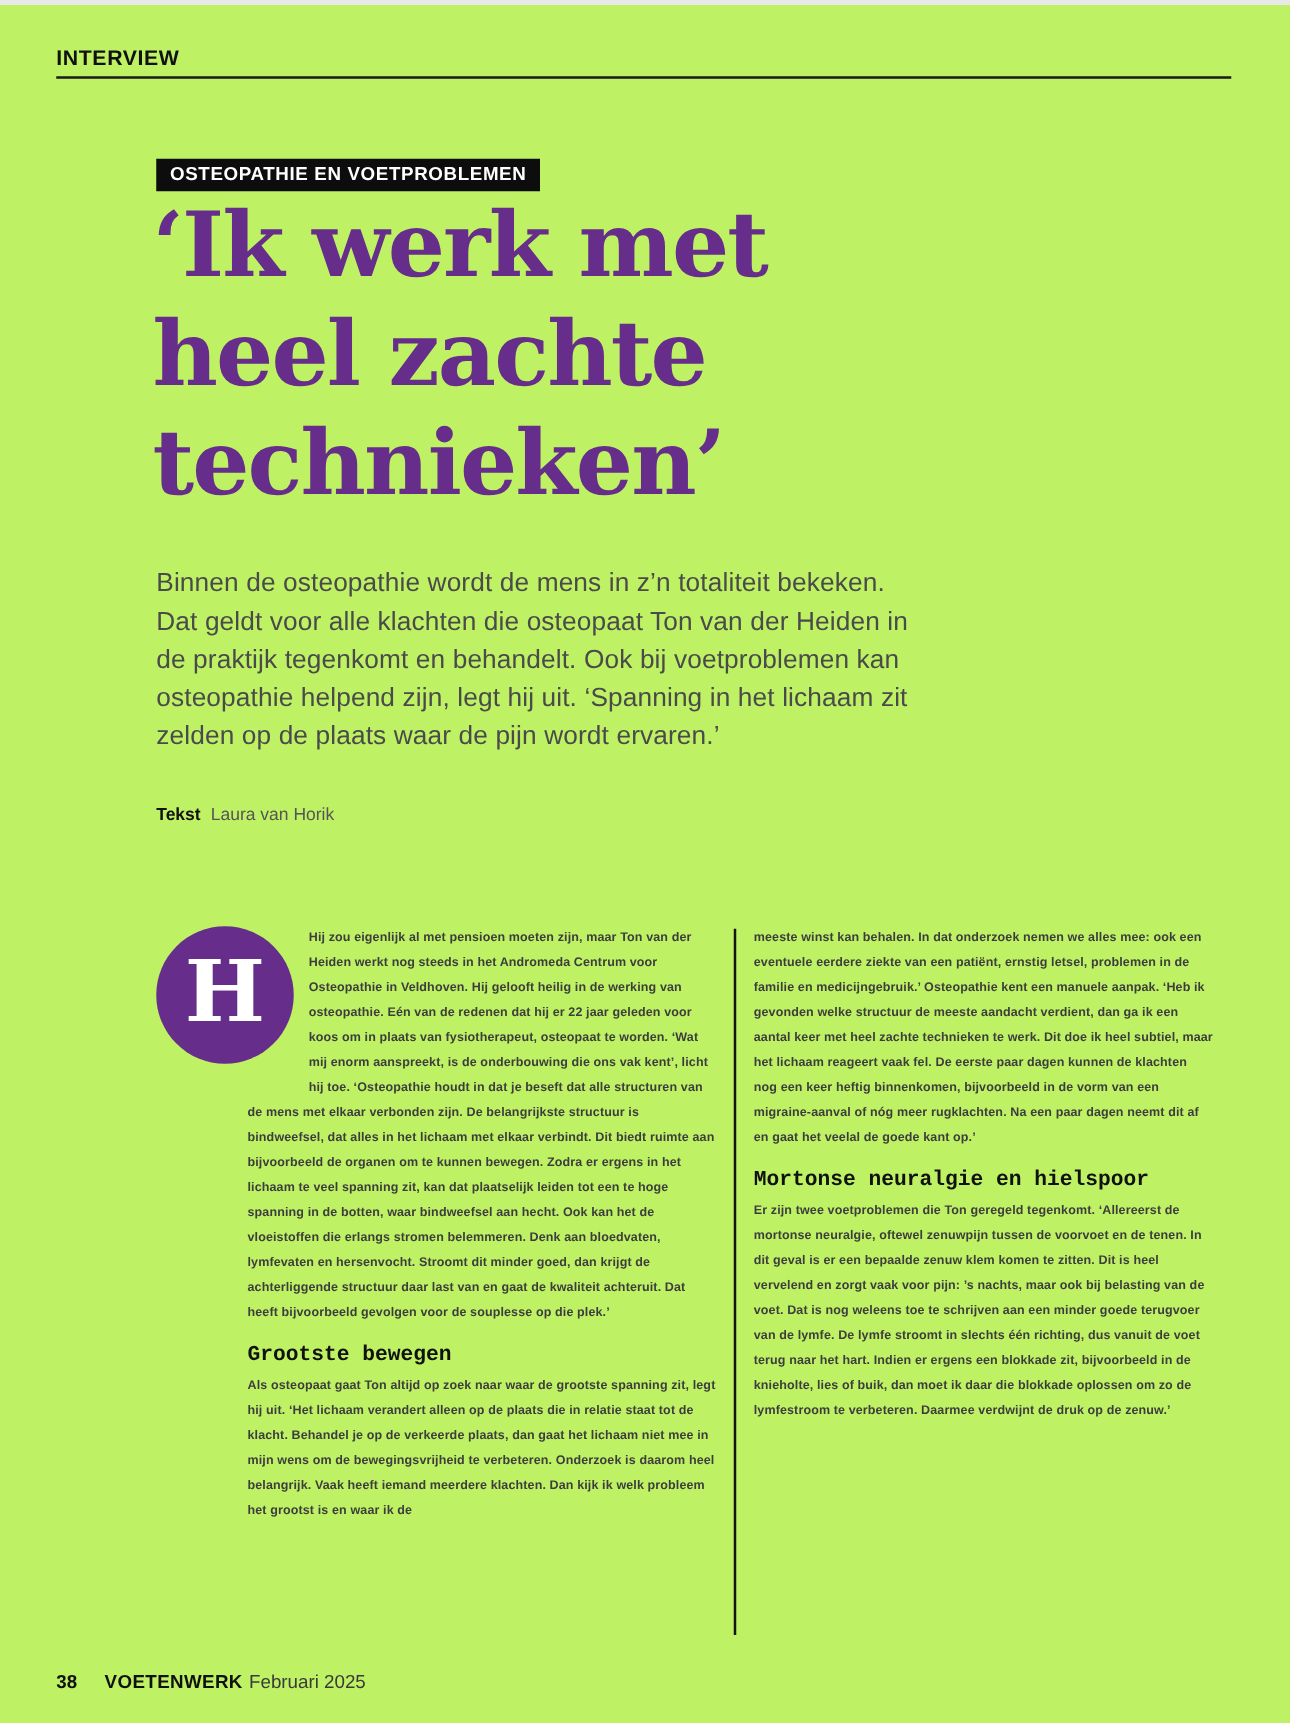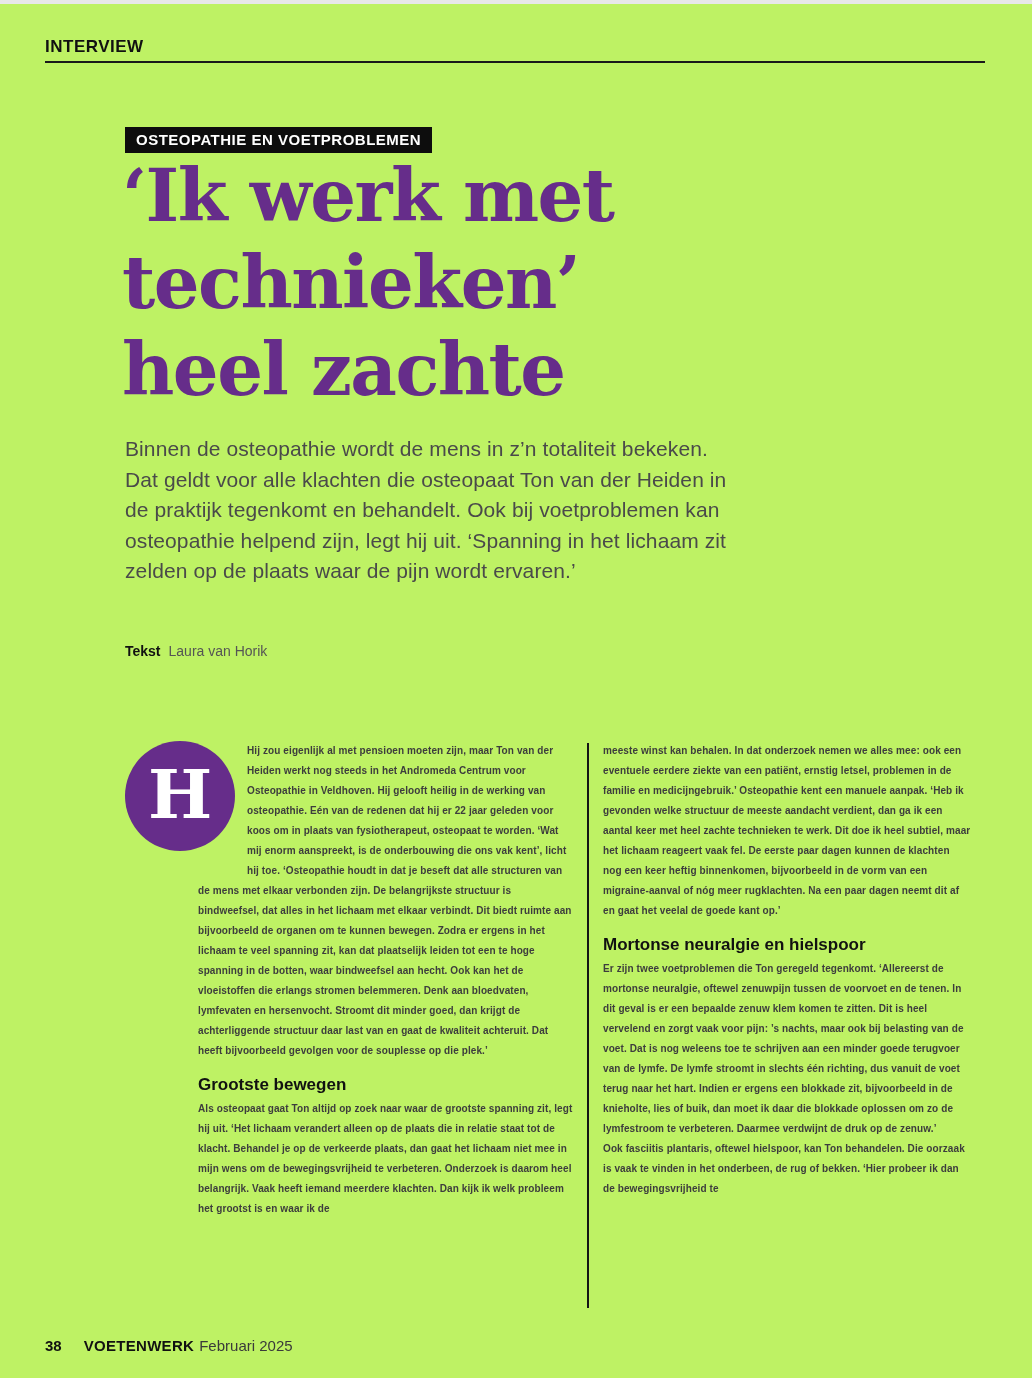--- a/index.html
+++ b/index.html
@@ -26,21 +26,21 @@
   
   .headline {
     position:absolute; left:122px; top:148px; margin:0; width:620px;
     font-family:"DejaVu Serif", serif; font-weight:bold;
     font-size:72px; line-height:87px; letter-spacing:-1.5px;
     color:#662d8a;
   }
   .headline span { display:block; }
   
   .intro {
-    position:absolute; left:125px; top:430px; width:605px; margin:0;
+    position:absolute; left:125px; top:448px; width:605px; margin:0;
     font-size:21px; line-height:30.5px; color:#4a4a4a; letter-spacing:0.1px;
   }
   
   .byline { position:absolute; left:125px; top:639px; font-size:14px; color:#555; }
   .byline .lbl { font-weight:bold; color:#111; margin-right:8px; }
   
   .dropcap {
     position:absolute; left:125px; top:737px; width:110px; height:110px;
     border-radius:50%; background:#662d8a; color:#ffffff;
     font-family:"DejaVu Serif", serif; font-weight:bold; font-size:68px;
@@ -52,42 +52,42 @@
   .col-left  { left:198px; width:376px; }
   .col-right { left:603px; width:368px; }
   .col-divider {
     position:absolute; left:587px; top:739px; width:2px; height:565px; background:#151515;
   }
   .body-p {
     margin:0; font-size:10px; line-height:20px; color:#3d3d3d; letter-spacing:0.1px;font-weight:bold;
   }
   .dropcap-spacer { float:left; width:49px; height:128px; }
   .subhead {
-    margin:14px 0 4px 0; font-size:17px; line-height:20px; font-weight:800; color:#111;
+    margin:14px 0 4px 0; font-size:17px; line-height:20px; font-weight:800; color:#111;font-family:Liberation Mono, monospace;
   }
   
   .page-footer { position:absolute; left:45px; top:1333px; font-size:15px; color:#333; }
   .page-footer .pagenum { font-weight:bold; color:#111; margin-right:22px; }
   .page-footer .mag { font-weight:800; color:#111; letter-spacing:0.3px; }
   .page-footer .issue { margin-left:5px; color:#3a3a3a; }
 </style>
 </head>
 <body>
 
 <div class="page">
 
   <div class="masthead">INTERVIEW</div>
   <div class="masthead-rule"></div>
 
   <div class="kicker">OSTEOPATHIE EN VOETPROBLEMEN</div>
 
   <h1 class="headline">
     <span>‘Ik werk met</span>
+    <span>heel zachte</span>
     <span>technieken’</span>
-    <span>heel zachte</span>
   </h1>
 
   <p class="intro">Binnen de osteopathie wordt de mens in z’n totaliteit bekeken. Dat geldt voor alle klachten die osteopaat Ton van der Heiden in de praktijk tegenkomt en behandelt. Ook bij voetproblemen kan osteopathie helpend zijn, legt hij uit. ‘Spanning in het lichaam zit zelden op de plaats waar de pijn wordt ervaren.’</p>
 
   <div class="byline">
     <span class="lbl">Tekst</span><span>Laura van Horik</span>
   </div>
 
   <div class="dropcap">H</div>
 
@@ -96,20 +96,19 @@
     <h2 class="subhead">Grootste bewegen</h2>
     <p class="body-p">Als osteopaat gaat Ton altijd op zoek naar waar de grootste spanning zit, legt hij uit. ‘Het lichaam verandert alleen op de plaats die in relatie staat tot de klacht. Behandel je op de verkeerde plaats, dan gaat het lichaam niet mee in mijn wens om de bewegingsvrijheid te verbeteren. Onderzoek is daarom heel belangrijk. Vaak heeft iemand meerdere klachten. Dan kijk ik welk probleem het grootst is en waar ik de</p>
   </section>
 
   <div class="col-divider"></div>
 
   <section class="col col-right">
     <p class="body-p">meeste winst kan behalen. In dat onderzoek nemen we alles mee: ook een eventuele eerdere ziekte van een patiënt, ernstig letsel, problemen in de familie en medicijngebruik.’ Osteopathie kent een manuele aanpak. ‘Heb ik gevonden welke structuur de meeste aandacht verdient, dan ga ik een aantal keer met heel zachte technieken te werk. Dit doe ik heel subtiel, maar het lichaam reageert vaak fel. De eerste paar dagen kunnen de klachten nog een keer heftig binnenkomen, bijvoorbeeld in de vorm van een migraine-aanval of nóg meer rugklachten. Na een paar dagen neemt dit af en gaat het veelal de goede kant op.’</p>
     <h2 class="subhead">Mortonse neuralgie en hielspoor</h2>
     <p class="body-p">Er zijn twee voetproblemen die Ton geregeld tegenkomt. ‘Allereerst de mortonse neuralgie, oftewel zenuwpijn tussen de voorvoet en de tenen. In dit geval is er een bepaalde zenuw klem komen te zitten. Dit is heel vervelend en zorgt vaak voor pijn: ’s nachts, maar ook bij belasting van de voet. Dat is nog weleens toe te schrijven aan een minder goede terugvoer van de lymfe. De lymfe stroomt in slechts één richting, dus vanuit de voet terug naar het hart. Indien er ergens een blokkade zit, bijvoorbeeld in de knieholte, lies of buik, dan moet ik daar die blokkade oplossen om zo de lymfestroom te verbeteren. Daarmee verdwijnt de druk op de zenuw.’</p>
-    <p class="body-p">Ook fasciitis plantaris, oftewel hielspoor, kan Ton behandelen. Die oorzaak is vaak te vinden in het onderbeen, de rug of bekken. ‘Hier probeer ik dan de bewegingsvrijheid te</p>
   </section>
 
   <footer class="page-footer">
     <span class="pagenum">38</span><span class="mag">VOETENWERK</span><span class="issue">Februari 2025</span>
   </footer>
 
 </div>
 
 </body></html>

